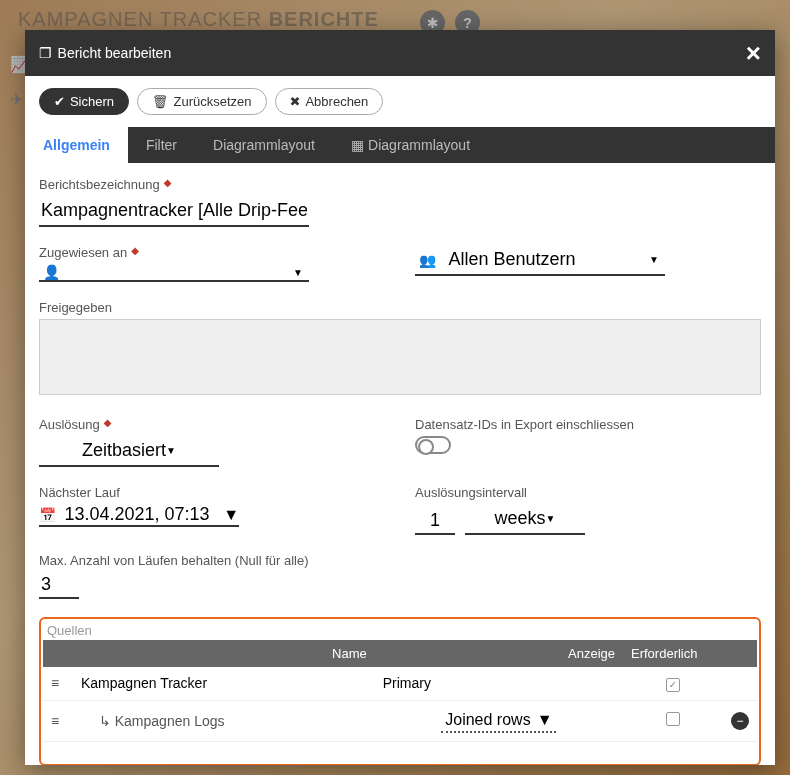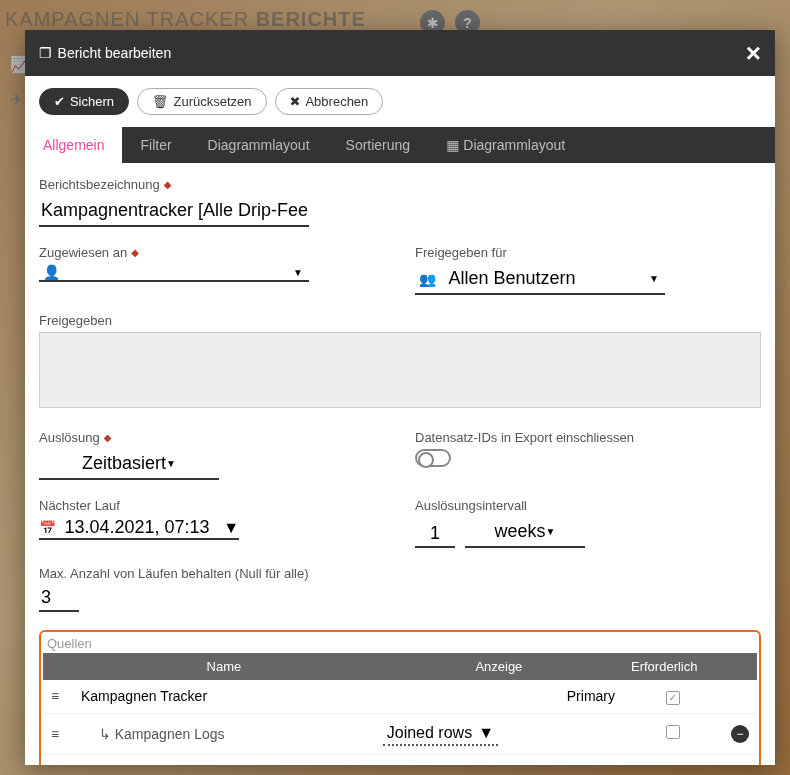--- a/index.html
+++ b/index.html
@@ -1,58 +1,58 @@
 <!DOCTYPE html>
 <html><head>
 <meta charset="utf-8">
 <style>
 *{box-sizing:border-box;margin:0;padding:0}
 body{font-family:"Segoe UI",Arial,sans-serif;background:linear-gradient(135deg,#d4a574 0%,#e8c89a 40%,#c89050 100%);width:790px;height:775px;overflow:hidden;position:relative}
-.bg-header{position:absolute;top:8px;left:5px;font-size:20px;font-weight:300;color:rgba(100,100,100,0.5);letter-spacing:1px}
+.bg-header{position:absolute;top:8px;left:18px;font-size:20px;font-weight:300;color:rgba(100,100,100,0.5);letter-spacing:1px}
 .bg-header b{font-weight:600}
 .bg-gear{position:absolute;top:10px;left:420px;width:25px;height:25px;background:#888;border-radius:50%;display:flex;align-items:center;justify-content:center;color:#fff;font-size:14px}
 .bg-help{position:absolute;top:10px;left:455px;width:25px;height:25px;background:#888;border-radius:50%;display:flex;align-items:center;justify-content:center;color:#fff;font-size:14px;font-weight:bold}
 .sidebar-icon{position:absolute;left:10px;width:20px;height:20px;color:#999}
 .overlay{position:absolute;top:0;left:0;right:0;bottom:0;background:rgba(0,0,0,0.25)}
 .modal{position:absolute;top:30px;left:25px;width:750px;height:735px;background:#fff;box-shadow:0 5px 25px rgba(0,0,0,0.4);display:flex;flex-direction:column}
 .modal-header{background:#333;color:#fff;padding:10px 14px;display:flex;align-items:center;justify-content:space-between;font-size:14px}
 .modal-header .title{display:flex;align-items:center;gap:6px}
 .close-x{font-size:26px;font-weight:bold;cursor:pointer;line-height:1;color:#fff}
 .toolbar{padding:12px 14px;display:flex;gap:8px;background:#fff}
 .pill{border-radius:16px;padding:5px 14px;font-size:13px;display:inline-flex;align-items:center;gap:5px;cursor:pointer}
 .pill.primary{background:#333;color:#fff;border:1px solid #333}
 .pill.secondary{background:#fff;color:#333;border:1px solid #aaa}
 .tabs{display:flex;background:#333;color:#bbb}
 .tab{padding:10px 18px;font-size:14px;cursor:pointer}
-.tab.active{background:#fff;color:#ec4899;font-weight:400}
+.tab.active{background:#fff;color:#3b82f6;font-weight:700}
 .form-body{padding:14px 14px 8px 14px;flex:1;overflow:auto}
 .row{display:flex;gap:30px;margin-bottom:18px}
 .col{flex:1}
-.label{font-size:13px;color:#555;margin-bottom:4px;display:flex;align-items:center;gap:4px}
+.label{font-size:13px;color:#555;margin-bottom:4px;display:flex;align-items:flex-start;gap:4px}
 .req{color:#c0392b;font-size:10px}
 .input-line{border:none;border-bottom:2px solid #333;font-size:18px;padding:4px 2px;width:100%;background:transparent;font-family:inherit}
 .input-sm{border:none;border-bottom:2px solid #333;font-size:18px;padding:2px;background:transparent;font-family:inherit}
 .select-line{border:none;border-bottom:2px solid #333;font-size:18px;padding:4px 2px;width:100%;background:transparent;display:flex;align-items:center;justify-content:center;cursor:pointer}
 .select-line .caret{font-size:10px}
 .select-wrap{display:flex;align-items:center;gap:6px;border-bottom:2px solid #333}
 .select-wrap .ico{font-size:14px;color:#333;padding:0 4px}
 .select-wrap .sel-text{flex:1;font-size:18px;padding:4px 2px}
 .select-wrap .caret{font-size:10px;padding:0 6px}
 .textarea{width:100%;height:76px;background:#eee;border:1px solid #ccc;resize:none;font-family:inherit;padding:4px}
 .toggle{width:36px;height:18px;border:2px solid #888;border-radius:10px;position:relative;cursor:pointer}
 .toggle::after{content:"";position:absolute;left:1px;top:1px;width:12px;height:12px;border:2px solid #888;border-radius:50%;background:#fff}
 .datetime{display:flex;align-items:center;gap:8px;border-bottom:2px solid #333;width:200px}
 .datetime .cal{font-size:14px}
 .interval{display:flex;gap:10px;align-items:flex-end}
 .interval input{width:40px;text-align:center}
 .interval .sel{width:120px}
 .sources-box{border:2px solid #e8691b;border-radius:6px;padding:4px 2px 22px 2px;margin-top:6px}
 .sources-label{font-size:13px;color:#999;padding:0 4px 2px 4px}
 .src-table{width:100%;border-collapse:collapse;font-size:14px}
-.src-table th{background:#666;color:#fff;font-weight:400;text-align:center;padding:6px 8px;font-size:13px}
+.src-table th{background:#666;color:#fff;font-weight:400;text-align:right;padding:6px 8px;font-size:13px}
 .src-table td{padding:8px;border-bottom:1px solid #eee;vertical-align:middle}
 .drag{cursor:grab;color:#555;font-size:14px}
 .indent{padding-left:18px;display:inline-flex;align-items:center;gap:4px;color:#555}
 .chk{width:14px;height:14px;border:1px solid #999;border-radius:2px;display:inline-flex;align-items:center;justify-content:center;font-size:10px}
 .chk.on{color:#888}
 .remove-dot{width:18px;height:18px;background:#333;border-radius:50%;color:#fff;display:inline-flex;align-items:center;justify-content:center;font-size:12px;cursor:pointer}
 .joined-sel{display:inline-flex;align-items:center;gap:6px;border-bottom:2px dotted #555;padding:2px 4px;font-size:16px;cursor:pointer}
 .narrow{width:180px}
 .w270{width:270px}
 .blurred{filter:blur(3px);color:#aaa}
@@ -91,21 +91,20 @@
     <div class="pill secondary">
       <span>✖</span>
       <span>Abbrechen</span>
     </div>
   </div>
 
   <div class="tabs">
     <div class="tab active">Allgemein</div>
     <div class="tab">Filter</div>
     <div class="tab">Diagrammlayout</div>
-    <div class="tab">Sortierung</div>
     <div class="tab"><span>▦</span> <span>Diagrammlayout</span></div>
   </div>
 
   <div class="form-body">
 
     <div class="row">
       <div class="col">
         <div class="label">
           <span>Berichtsbezeichnung</span>
             <span class="req">◆</span>
@@ -120,21 +119,20 @@
           <span>Zugewiesen an</span>
             <span class="req">◆</span>
         </div>
         <div class="select-wrap w270">
           <span class="ico">👤</span>
           <span class="sel-text blurred"></span>
           <span class="caret">▼</span>
         </div>
       </div>
       <div class="col">
-        <div class="label">Freigegeben für</div>
         <div class="select-wrap" style="width:250px">
           <span class="ico">👥</span>
           <span class="sel-text">Allen Benutzern</span>
           <span class="caret">▼</span>
         </div>
       </div>
     </div>
 
     <div class="row">
       <div class="col">
@@ -197,31 +195,31 @@
             <th>Name</th>
             <th style="">Anzeige</th>
             <th style="text-align:left;width:100px">Erforderlich</th>
             <th style="width:30px"></th>
           </tr>
         </thead>
         <tbody>
           <tr>
             <td><span class="drag">≡</span></td>
             <td>Kampagnen Tracker</td>
-            <td style="text-align:right">Primary</td>
+            <td style="text-align:left">Primary</td>
             <td style="text-align:center"><span class="chk on">✓</span></td>
             <td></td>
           </tr>
           <tr>
             <td><span class="drag">≡</span></td>
             <td><span class="indent">
                   <span>↳</span>
                   <span>Kampagnen Logs</span>
                 </span></td>
-            <td style="">
+            <td style="text-align:center">
               <span class="joined-sel">
                 <span>Joined rows</span>
                 <span class="caret">▼</span>
               </span>
             </td>
             <td style="text-align:center"><span class="chk"></span></td>
             <td><span class="remove-dot">−</span></td>
           </tr>
         </tbody>
       </table>

